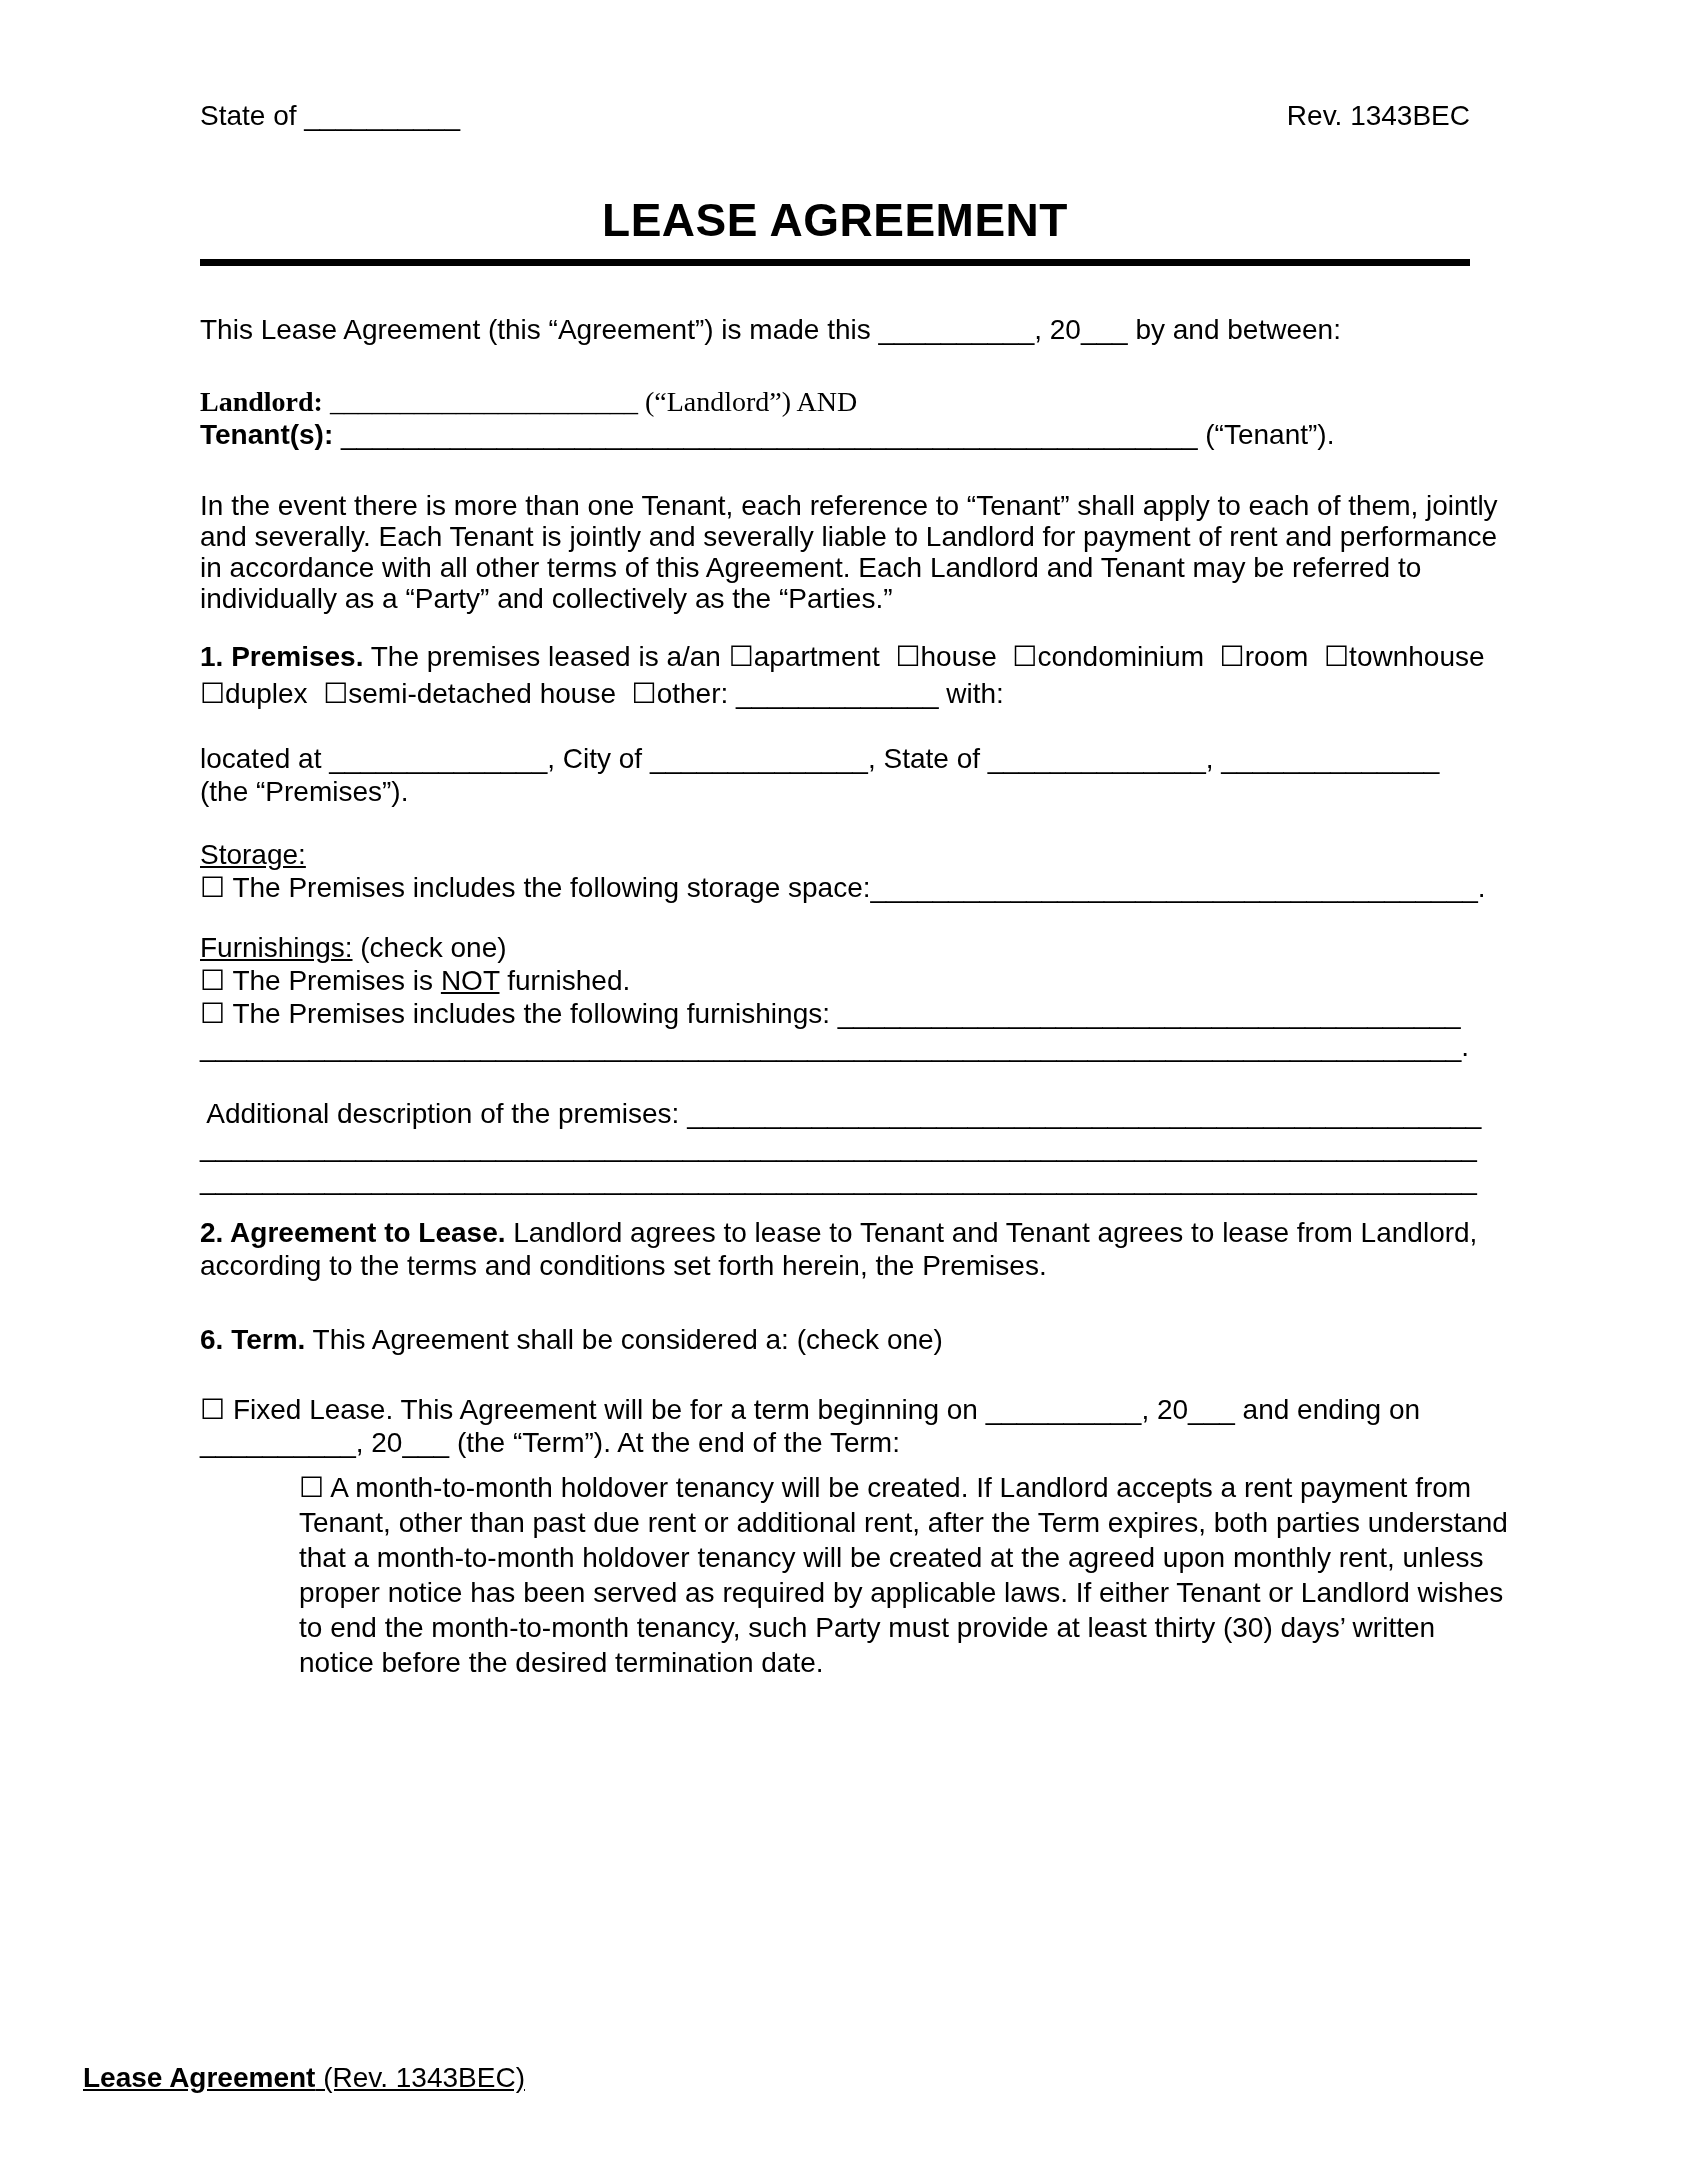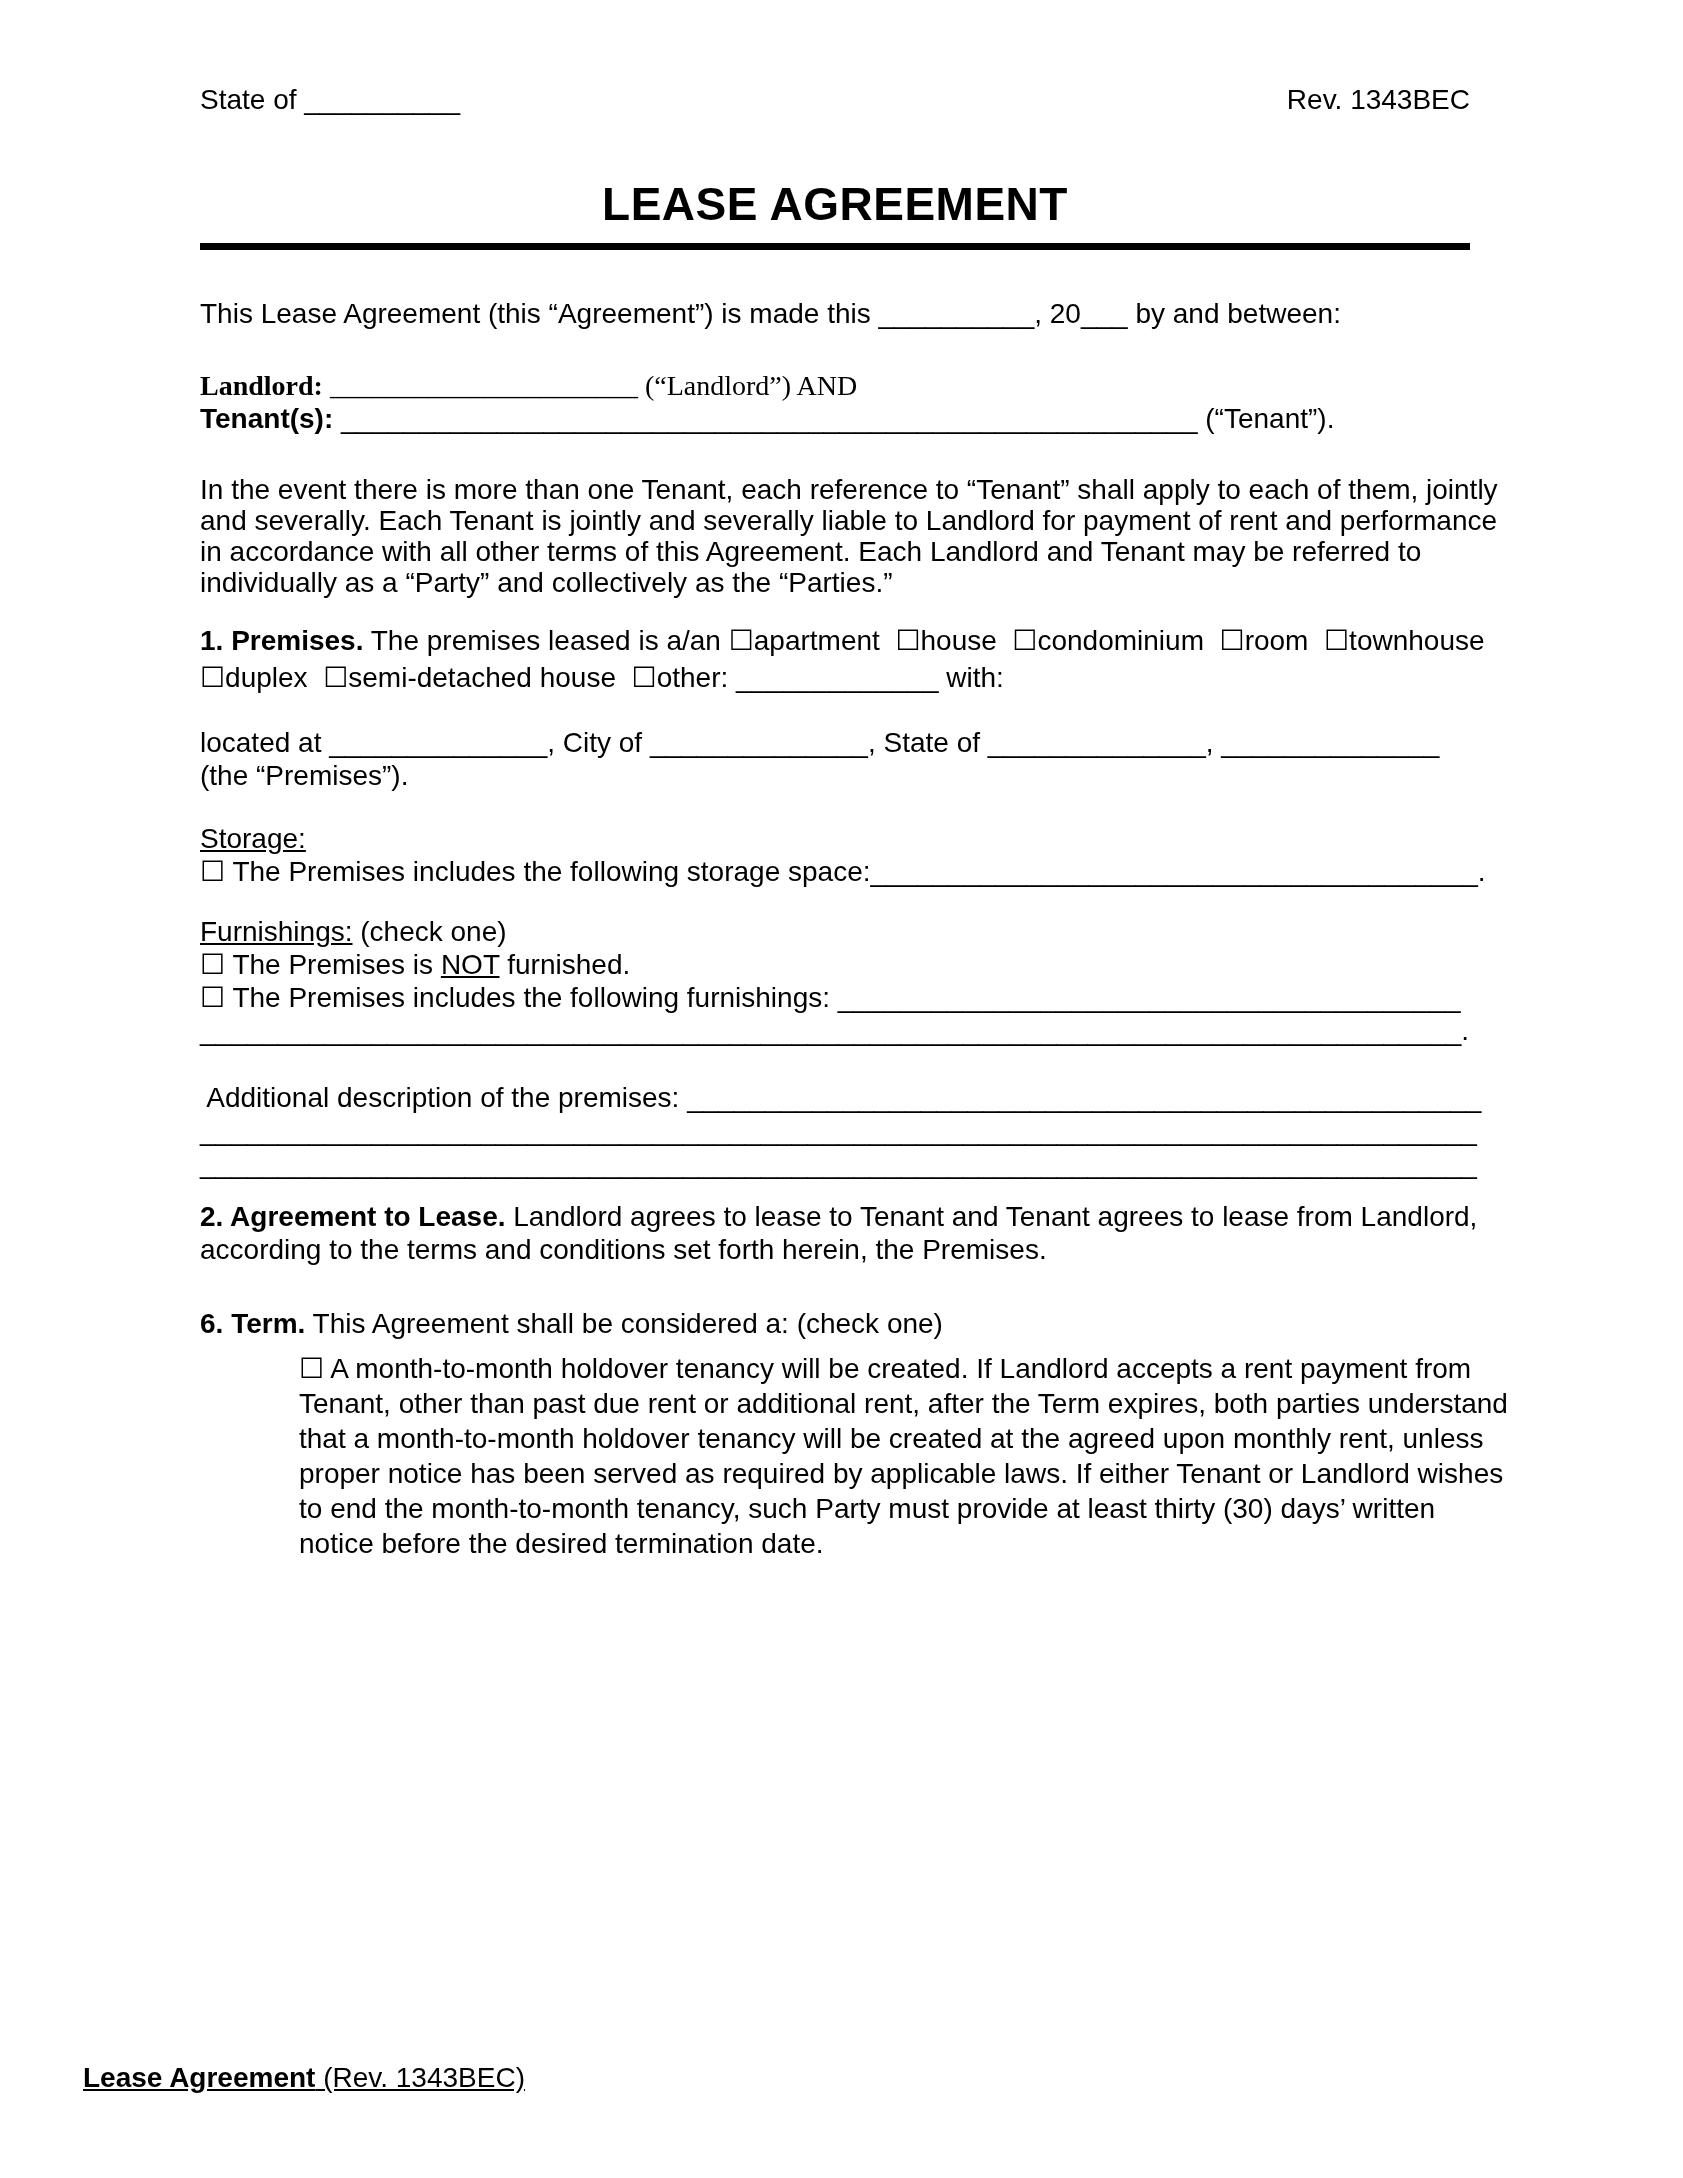--- a/index.html
+++ b/index.html
@@ -10,21 +10,21 @@
     background: #ffffff;
     color: #000000;
     font-family: "Liberation Sans", "DejaVu Sans", sans-serif;
     font-size: 28px;
     line-height: 33px;
     overflow: hidden;
   }
   .content {
     position: absolute;
     left: 200px;
-    top: 0;
+    top: 16px;
     width: 1270px;
     padding-top: 83px;
   }
   .para { white-space: pre; margin: 0; }
   .b { font-weight: bold; }
   .u { text-decoration: underline; text-align: right; }
 
   .header-row { display: flex; justify-content: space-between; white-space: pre; }
   .title {
     margin-top: 61px;
@@ -102,20 +102,22 @@
 
     <div class="para additional"> Additional description of the premises: ___________________________________________________
 __________________________________________________________________________________
 __________________________________________________________________________________</div>
 
     <div class="para sec2"><span class="b">2. Agreement to Lease.</span><span> Landlord agrees to lease to Tenant and Tenant agrees to lease from Landlord,
 according to the terms and conditions set forth herein, the Premises.</span></div>
 
     <div class="para sec3"><span class="b">6. Term.</span><span> This Agreement shall be considered a: (check one)</span></div>
 
+    <div class="para fixed">☐ Fixed Lease. This Agreement will be for a term beginning on __________, 20___ and ending on
+__________, 20___ (the “Term”). At the end of the Term:</div>
 
     <div class="para holdover">☐ A month-to-month holdover tenancy will be created. If Landlord accepts a rent payment from
 Tenant, other than past due rent or additional rent, after the Term expires, both parties understand
 that a month-to-month holdover tenancy will be created at the agreed upon monthly rent, unless
 proper notice has been served as required by applicable laws. If either Tenant or Landlord wishes
 to end the month-to-month tenancy, such Party must provide at least thirty (30) days’ written
 notice before the desired termination date.</div>
 
   </div>
 

